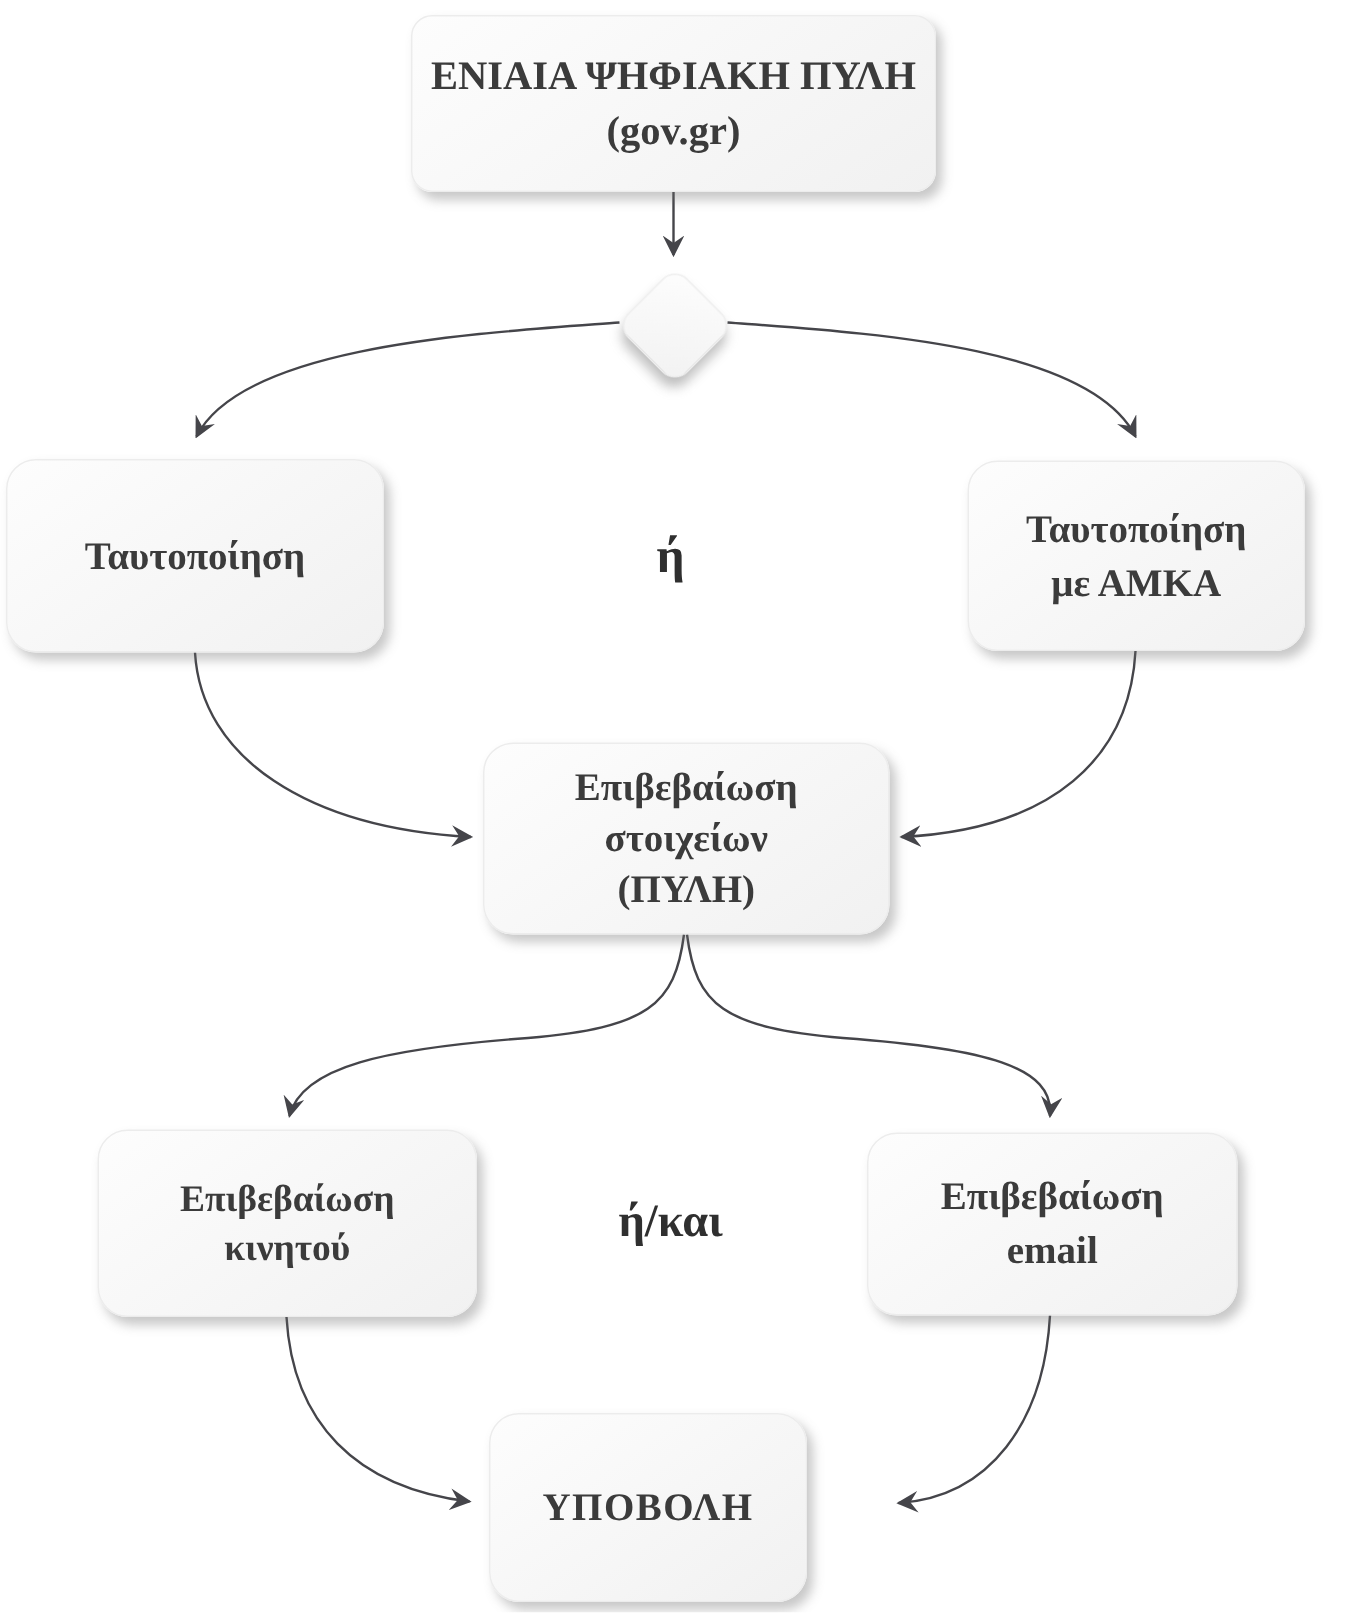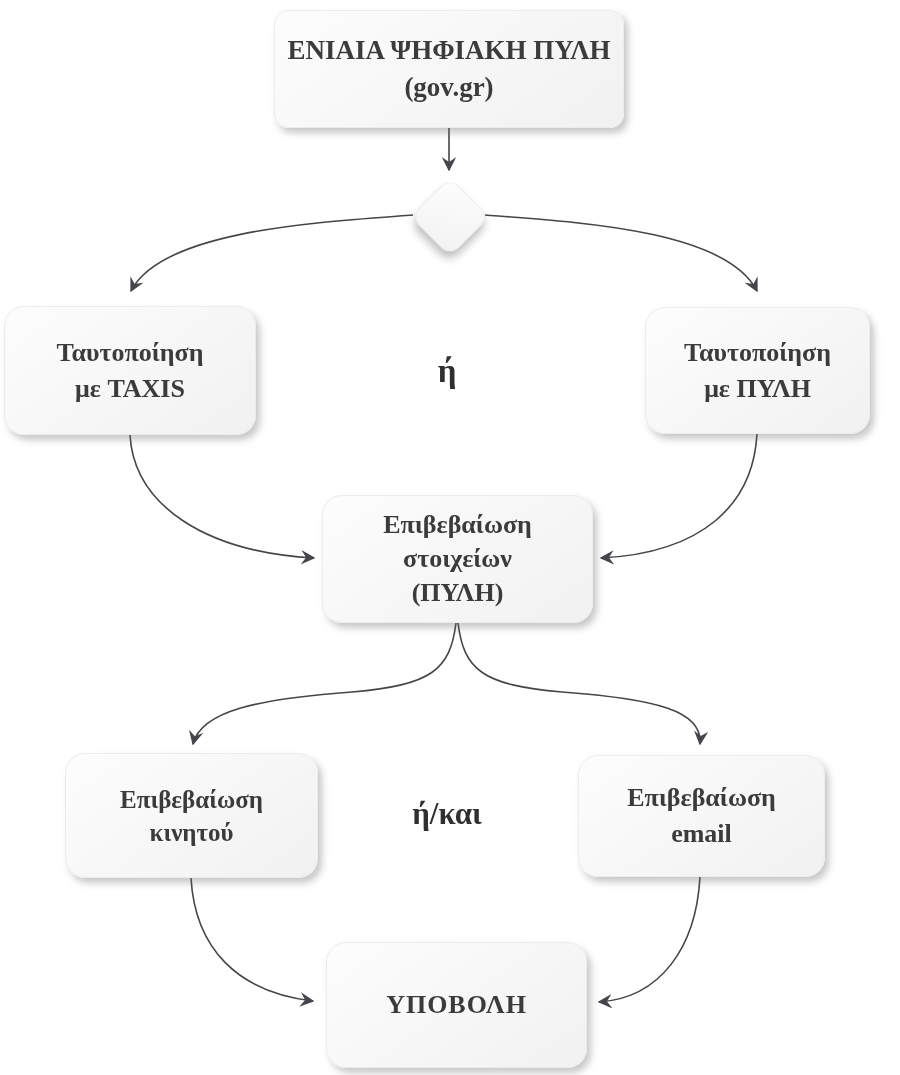--- a/index.html
+++ b/index.html
@@ -23,21 +23,21 @@
     text-align:center;
     line-height:1.38;
     box-sizing:border-box;
   }
   .portal{left:274px;top:10px;width:350px;height:118px;font-size:27px;border-radius:14px;}
   .taxis{left:4px;top:306px;width:252px;height:129px;font-size:26px;}
   .ahfy{left:645px;top:307px;width:225px;height:127px;font-size:26px;}
   .amka{left:322px;top:495px;width:271px;height:128px;font-size:26px;line-height:1.3;}
   .mobile{left:65px;top:753px;width:253px;height:125px;font-size:25px;line-height:1.32;}
   .email{left:578px;top:755px;width:247px;height:122px;font-size:26px;}
-  .submit{left:326px;top:942px;width:261px;height:126px;font-size:26px;letter-spacing:1px;}
+  .submit{left:326px;top:942px;width:212px;height:126px;font-size:26px;letter-spacing:1px;}
   .diamond{
     position:absolute;left:422px;top:189px;width:54px;height:54px;
     background:linear-gradient(145deg,#fdfdfd 0%,#f2f2f2 100%);
     border:1px solid #efefef;
     border-radius:12px;
     transform:rotate(45deg);
     filter:drop-shadow(4px 5px 4px rgba(110,110,110,0.45));
   }
   .conn-label{
     position:absolute;
@@ -73,28 +73,27 @@
 
   <div class="node portal">
     <div>ΕΝΙΑΙΑ ΨΗΦΙΑΚΗ ΠΥΛΗ</div>
     <div>(gov.gr)</div>
   </div>
 
   <div class="diamond"></div>
 
   <div class="node taxis">
     <div>Ταυτοποίηση</div>
-    <div>με TAXIS</div>
   </div>
 
   <div class="conn-label or-label">ή</div>
 
   <div class="node ahfy">
     <div>Ταυτοποίηση</div>
-    <div>με ΠΥΛΗ</div>
+    <div>με ΑΜΚΑ</div>
   </div>
 
   <div class="node amka">
     <div>Επιβεβαίωση</div>
     <div>στοιχείων</div>
     <div>(ΠΥΛΗ)</div>
   </div>
 
   <div class="node mobile">
     <div>Επιβεβαίωση</div>

